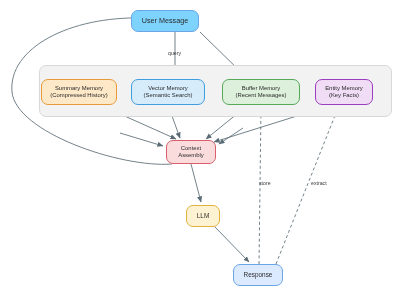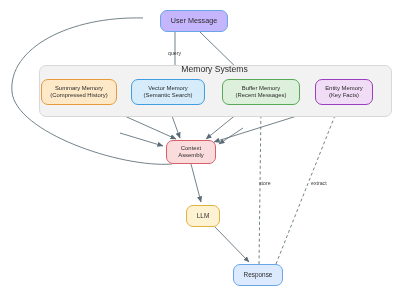--- a/index.html
+++ b/index.html
@@ -34,22 +34,22 @@
     border-width: 1px;
     border-style: solid;
     color: #2b2b2b;
     line-height: 1.18;
     z-index: 3;
   }
   .node .l1 { display: block; }
   .node .l2 { display: block; }
 
   .n-user {
-    left: 160px; top: 10px; width: 68px; height: 22px;
-    background: #c4b5fd; border-color: #6aa5e8;
+    left: 131px; top: 10px; width: 68px; height: 22px;
+    background: #7dd3fc; border-color: #6aa5e8;
     font-size: 7.2px;
   }
   .n-summary {
     left: 41px; top: 79px; width: 76px; height: 26px;
     background: #fde8c8; border-color: #e79b3c;
     font-size: 5.9px;
   }
   .n-vector {
     left: 131px; top: 79px; width: 74px; height: 26px;
     background: #d6ecfb; border-color: #3f9ede;
@@ -108,21 +108,20 @@
   .lbl-query { left: 168px; top: 50px; }
   .lbl-store { left: 259px; top: 180px; }
   .lbl-extract { left: 311px; top: 180px; }
 </style>
 </head>
 <body>
 
 <div id="stage">
 
   <div class="cluster"></div>
-  <div class="cluster-title">Memory Systems</div>
 
   <svg class="layer" viewBox="0 0 400 300" xmlns="http://www.w3.org/2000/svg">
     <defs>
       <marker id="ah" markerWidth="7" markerHeight="7" refX="5.6" refY="2.6" orient="auto" markerUnits="userSpaceOnUse">
         <path d="M0,0 L6,2.6 L0,5.2 Z" fill="#5a6b75"></path>
       </marker>
       <marker id="ahd" markerWidth="7" markerHeight="7" refX="5.6" refY="2.6" orient="auto" markerUnits="userSpaceOnUse">
         <path d="M0,0 L6,2.6 L0,5.2 Z" fill="#5a6b75"></path>
       </marker>
     </defs>

